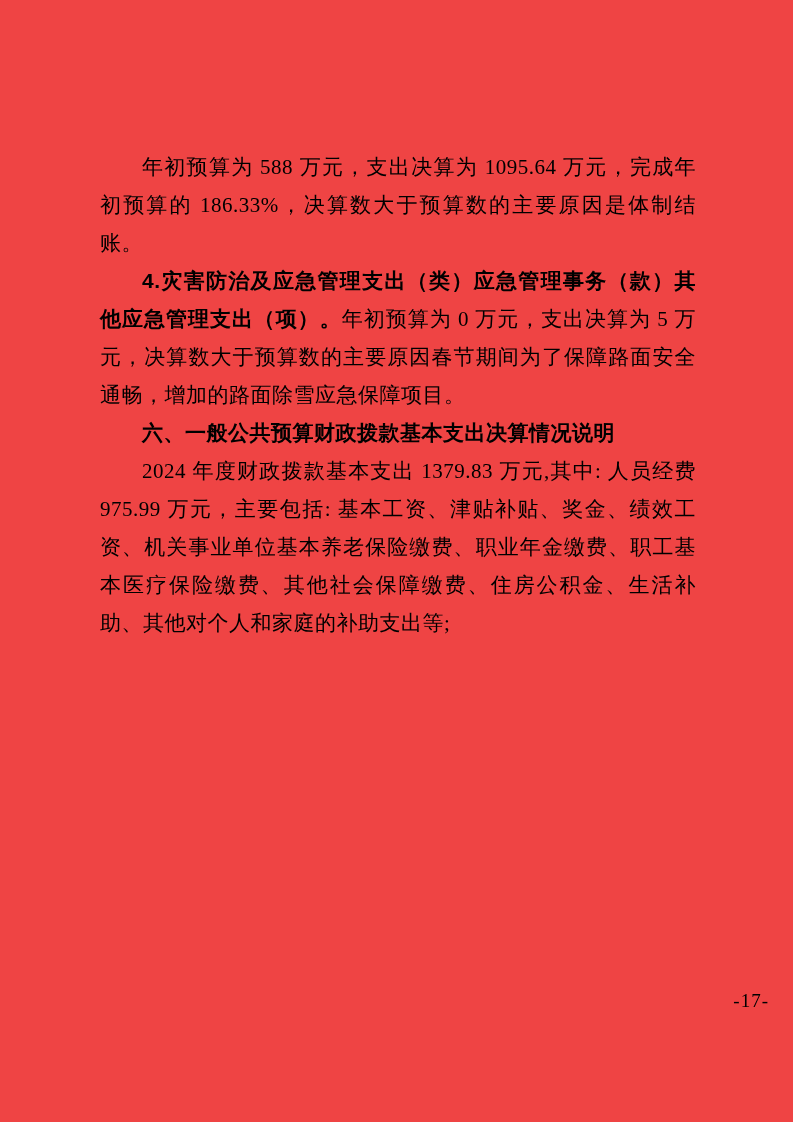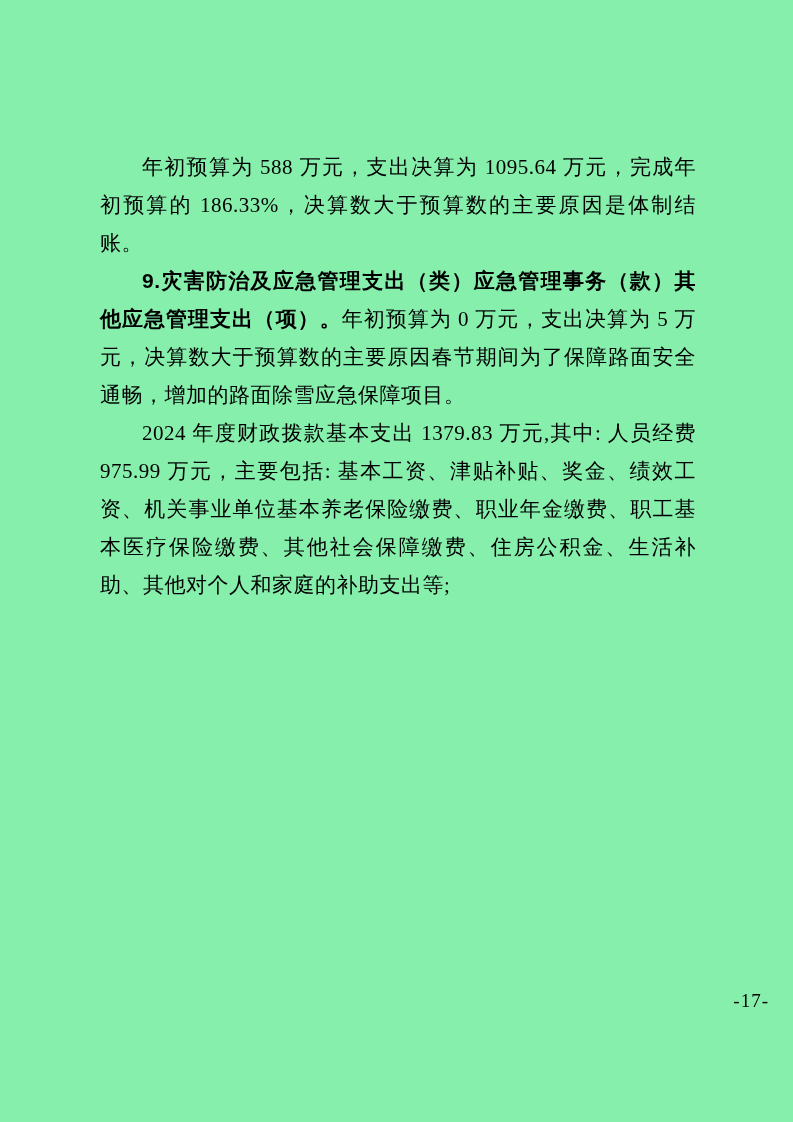--- a/index.html
+++ b/index.html
@@ -5,21 +5,21 @@
   html, body {
     margin: 0;
     padding: 0;
     background: #ffffff;
   }
   .page {
     position: relative;
     width: 793px;
     height: 1122px;
     margin: 0 auto;
-    background: #86efac;
+    background: #ef4444;
     overflow: hidden;
     font-family: "Liberation Serif", "DejaVu Serif", serif;
     color: #000000;
   }
   .content {
     position: absolute;
     top: 148px;
     left: 100px;
     width: 596px;
   }
@@ -49,17 +49,18 @@
     font-family: "Liberation Serif", "DejaVu Serif", serif;
     color: #000000;
   }
 </style>
 </head>
 <body>
 
 <div class="page">
   <div class="content">
       <p class="para"><span>年初预算为 588 万元，支出决算为 1095.64 万元，完成年初预算的 186.33%，决算数大于预算数的主要原因是体制结账。</span></p>
-      <p class="para"><span class="bold">9.灾害防治及应急管理支出（类）应急管理事务（款）其他应急管理支出（项）。</span><span>年初预算为 0 万元，支出决算为 5 万元，决算数大于预算数的主要原因春节期间为了保障路面安全通畅，增加的路面除雪应急保障项目。</span></p>
+      <p class="para"><span class="bold">4.灾害防治及应急管理支出（类）应急管理事务（款）其他应急管理支出（项）。</span><span>年初预算为 0 万元，支出决算为 5 万元，决算数大于预算数的主要原因春节期间为了保障路面安全通畅，增加的路面除雪应急保障项目。</span></p>
+      <p class="para heading"><span class="bold">六、一般公共预算财政拨款基本支出决算情况说明</span></p>
       <p class="para"><span>2024 年度财政拨款基本支出 1379.83 万元,其中: 人员经费 975.99 万元，主要包括: 基本工资、津贴补贴、奖金、绩效工资、机关事业单位基本养老保险缴费、职业年金缴费、职工基本医疗保险缴费、其他社会保障缴费、住房公积金、生活补助、其他对个人和家庭的补助支出等;</span></p>
     </div>
   <div class="page-number">-17-</div>
 </div>
 
 </body></html>

